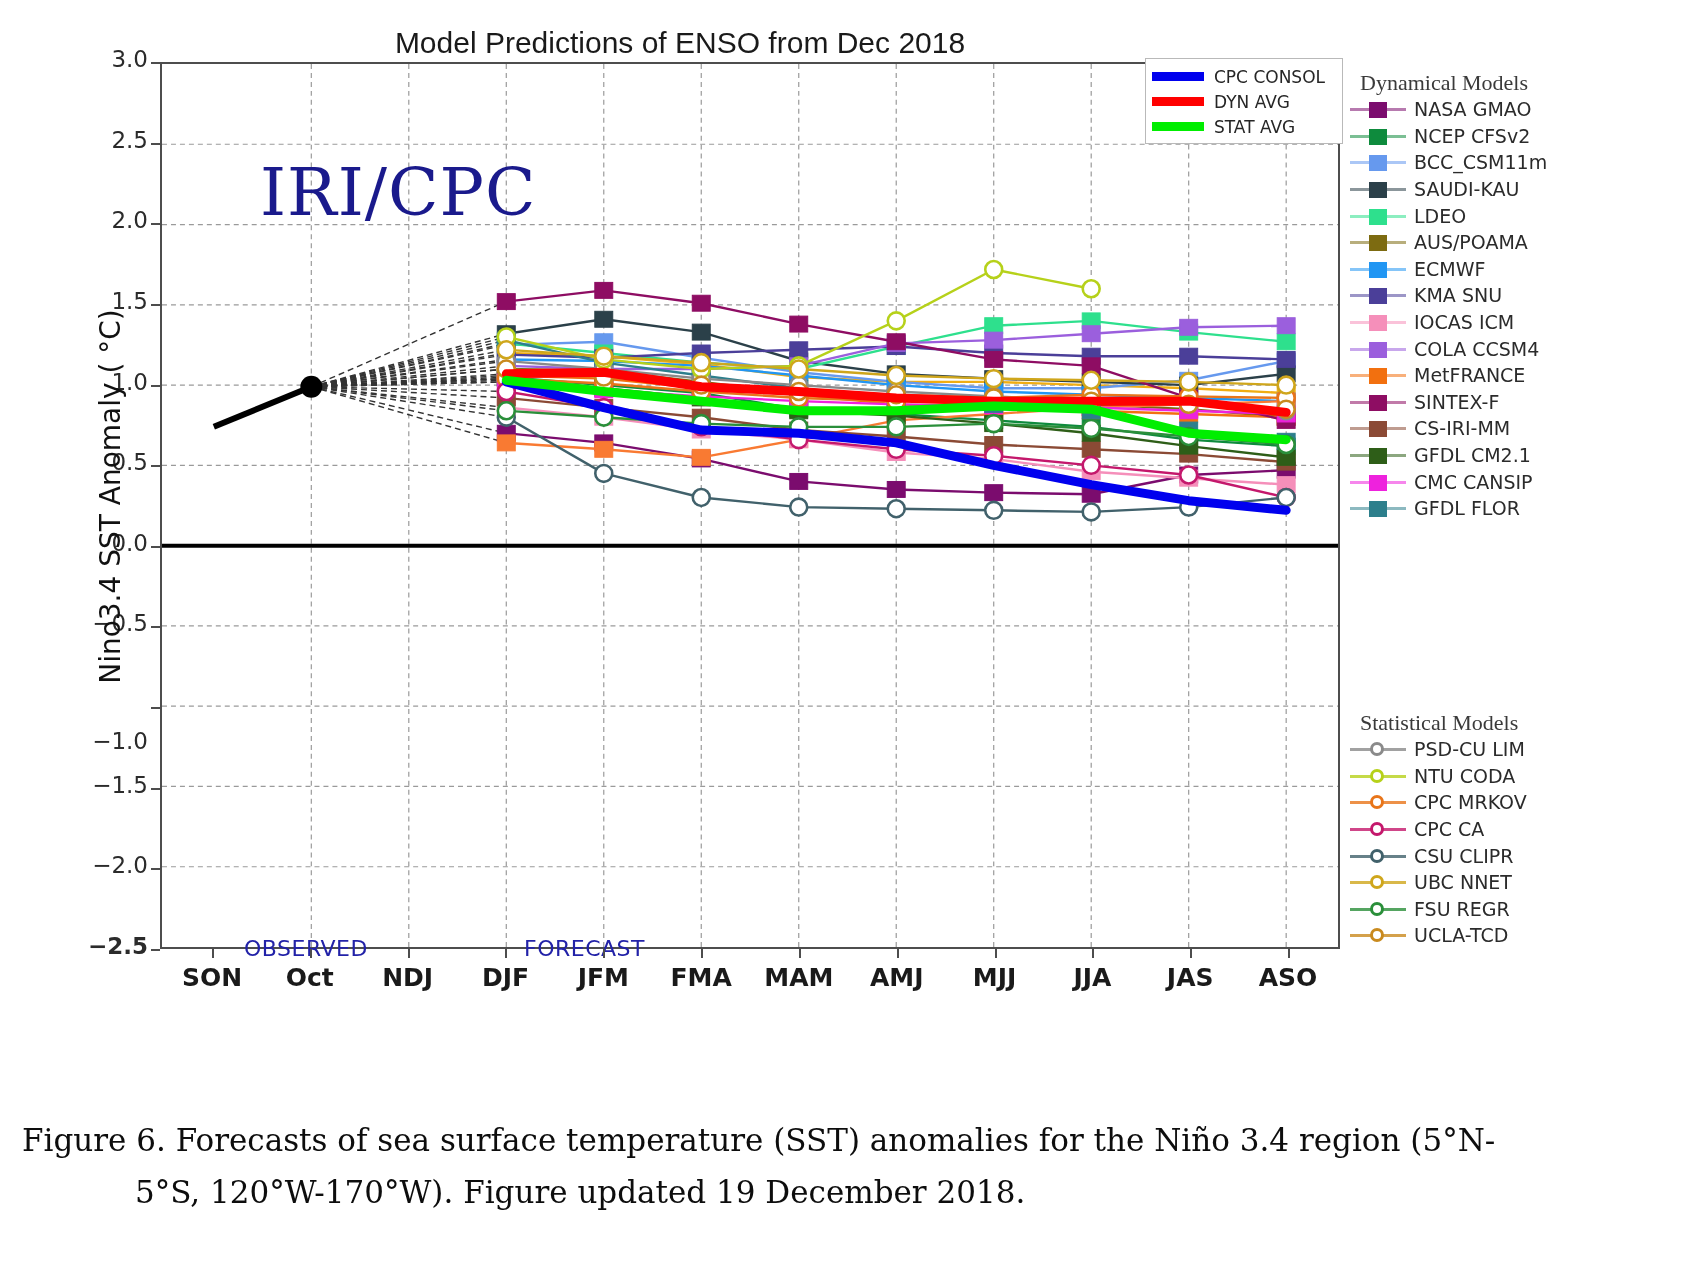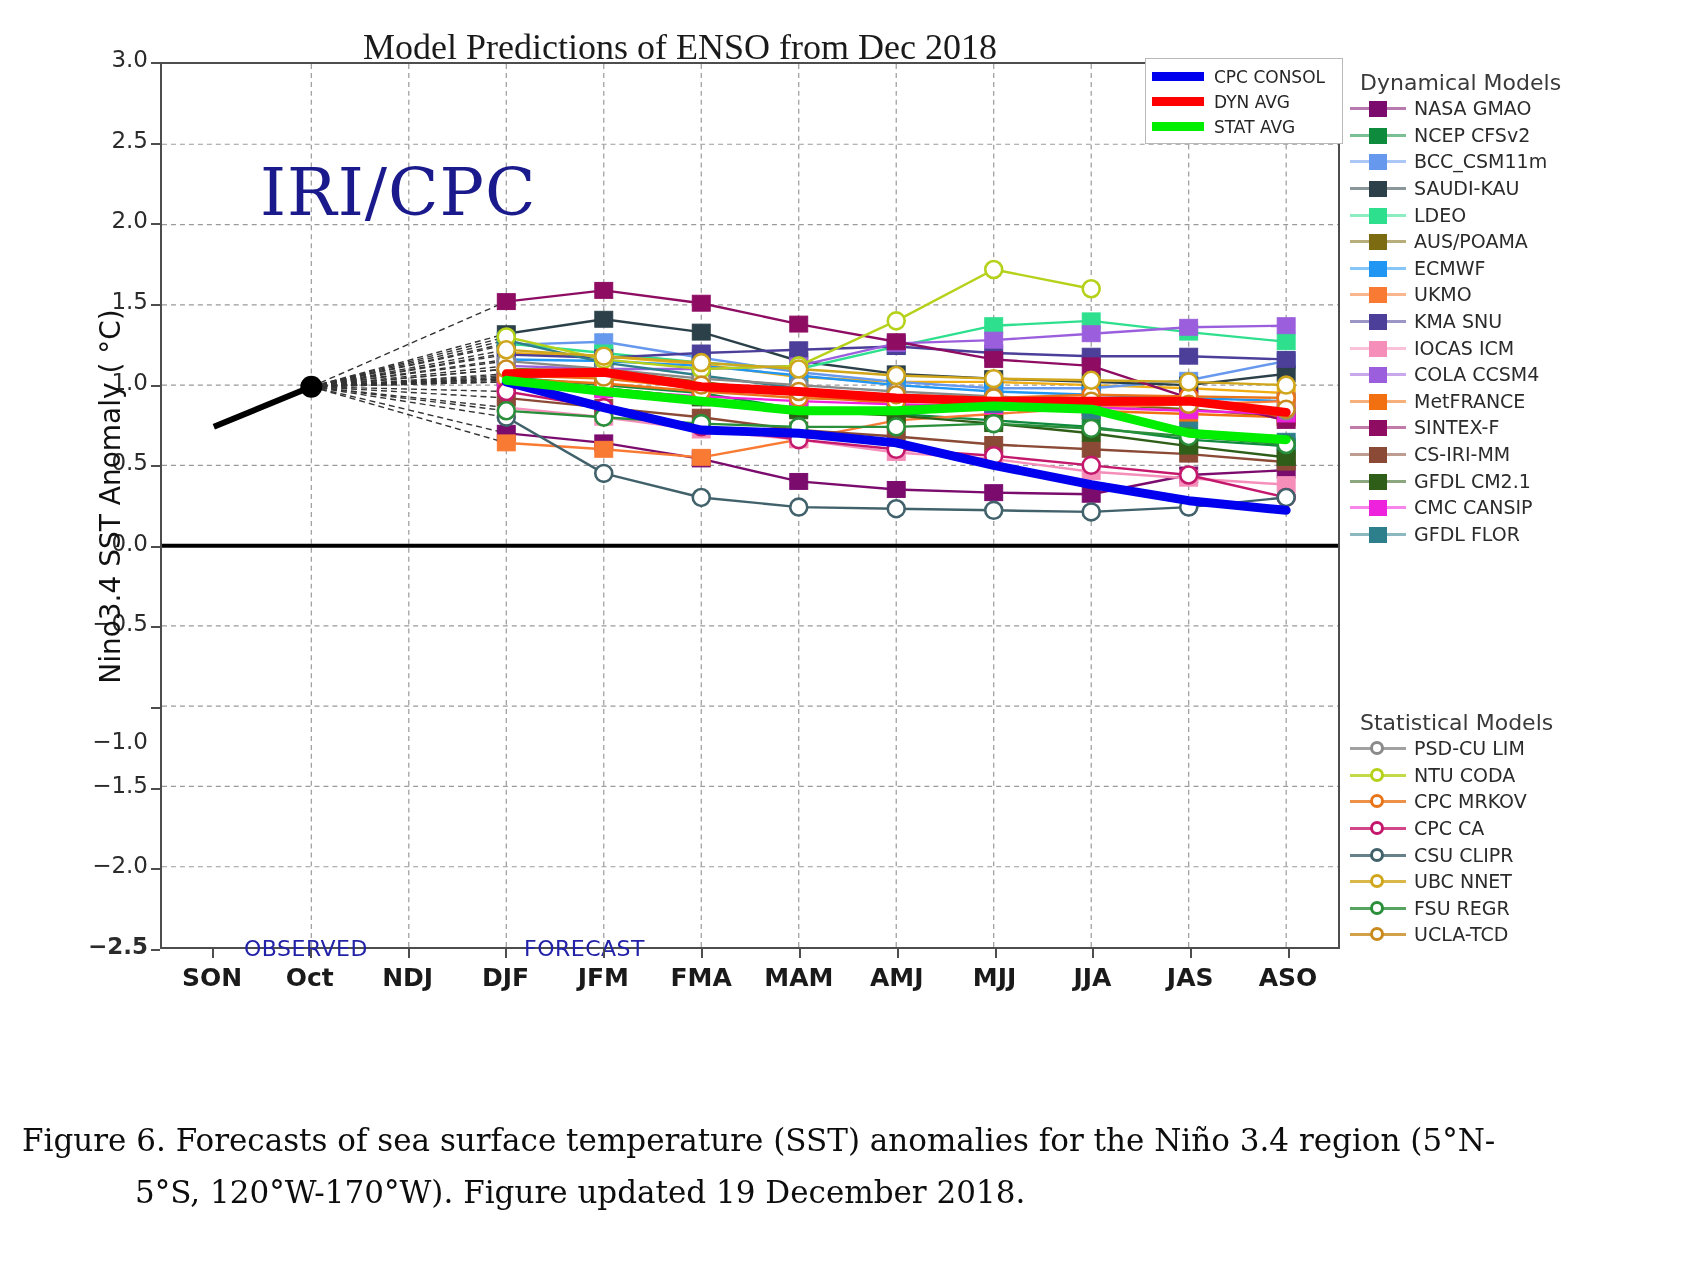--- a/index.html
+++ b/index.html
@@ -3,21 +3,21 @@
 <meta charset="utf-8">
 <style>
   html,body{margin:0;padding:0;background:#ffffff;}
   body{width:1684px;height:1262px;font-family:"DejaVu Sans",sans-serif;position:relative;overflow:hidden;}
 
   #figure{position:absolute;left:0;top:0;width:1684px;height:1060px;}
   #caption-area{position:absolute;left:0;top:1060px;width:1684px;height:202px;}
 
   .chart-title{
     position:absolute;left:0;top:26px;width:1360px;text-align:center;
-    font-size:36px;color:#1a1a1a;font-family:Liberation Serif, serif;letter-spacing:0px;
+    font-size:30px;color:#1a1a1a;font-family:Liberation Sans, sans-serif;letter-spacing:0px;
   }
 
   
   #plot{
     position:absolute;left:160px;top:62px;width:1180px;height:887px;
     border:2px solid #4d4d4d;box-sizing:border-box;background:#fff;
   }
   #plotsvg{position:absolute;left:0;top:0;width:100%;height:100%;display:block;}
 
   
@@ -48,21 +48,21 @@
     position:absolute;left:1145px;top:58px;width:198px;height:86px;
     background:#fff;border:1px solid #b9b9b9;box-sizing:border-box;
     padding:5px 6px 0 6px;
   }
   #avglegend .row{display:flex;align-items:center;height:25px;}
   #avglegend .swatch{width:52px;height:9px;margin-right:10px;flex:none;}
   #avglegend .txt{font-size:17px;color:#262626;white-space:nowrap;}
 
   
   #rightlegends{position:absolute;left:1350px;top:70px;width:334px;height:900px;}
-  .leg-title{font-size:22px;color:#3a3a3a;margin-left:10px;}
+  .leg-title{font-size:22px;color:#3a3a3a;margin-left:10px;font-family:Liberation Serif, serif;}
   .leg-row{display:flex;align-items:center;height:26.6px;}
   .leg-row .marker{width:56px;height:24px;flex:none;position:relative;}
   .leg-row .marker .ln{position:absolute;left:0;top:11px;width:56px;height:3px;}
   .leg-row .marker .sq{position:absolute;left:19px;top:5px;width:18px;height:16px;}
   .leg-row .marker .ci{position:absolute;left:20px;top:5px;width:14px;height:14px;border-radius:50%;background:#fff;box-sizing:border-box;}
   .leg-row .lbl{font-size:19px;color:#2b2b2b;white-space:nowrap;margin-left:8px;}
   #statblock{position:absolute;left:0;top:640px;width:334px;}
 
   .cap{
     font-family:"DejaVu Serif",serif;font-size:31px;color:#0d0d0d;line-height:1.42;
@@ -519,27 +519,20 @@
           </div>
           <div class="leg-row">
             <span class="marker">
               <span class="ln" style="background: rgb(33, 150, 243); opacity: 0.55;"></span>
               <span class="sq" style="background: rgb(33, 150, 243);"></span>
             </span>
             <span class="lbl">ECMWF</span>
           </div>
           <div class="leg-row">
             <span class="marker">
-              <span class="ln" style="background: rgb(249, 122, 50); opacity: 0.55;"></span>
-              <span class="sq" style="background: rgb(249, 122, 50);"></span>
-            </span>
-            <span class="lbl">UKMO</span>
-          </div>
-          <div class="leg-row">
-            <span class="marker">
               <span class="ln" style="background: rgb(75, 63, 153); opacity: 0.55;"></span>
               <span class="sq" style="background: rgb(75, 63, 153);"></span>
             </span>
             <span class="lbl">KMA SNU</span>
           </div>
           <div class="leg-row">
             <span class="marker">
               <span class="ln" style="background: rgb(245, 143, 186); opacity: 0.55;"></span>
               <span class="sq" style="background: rgb(245, 143, 186);"></span>
             </span>

